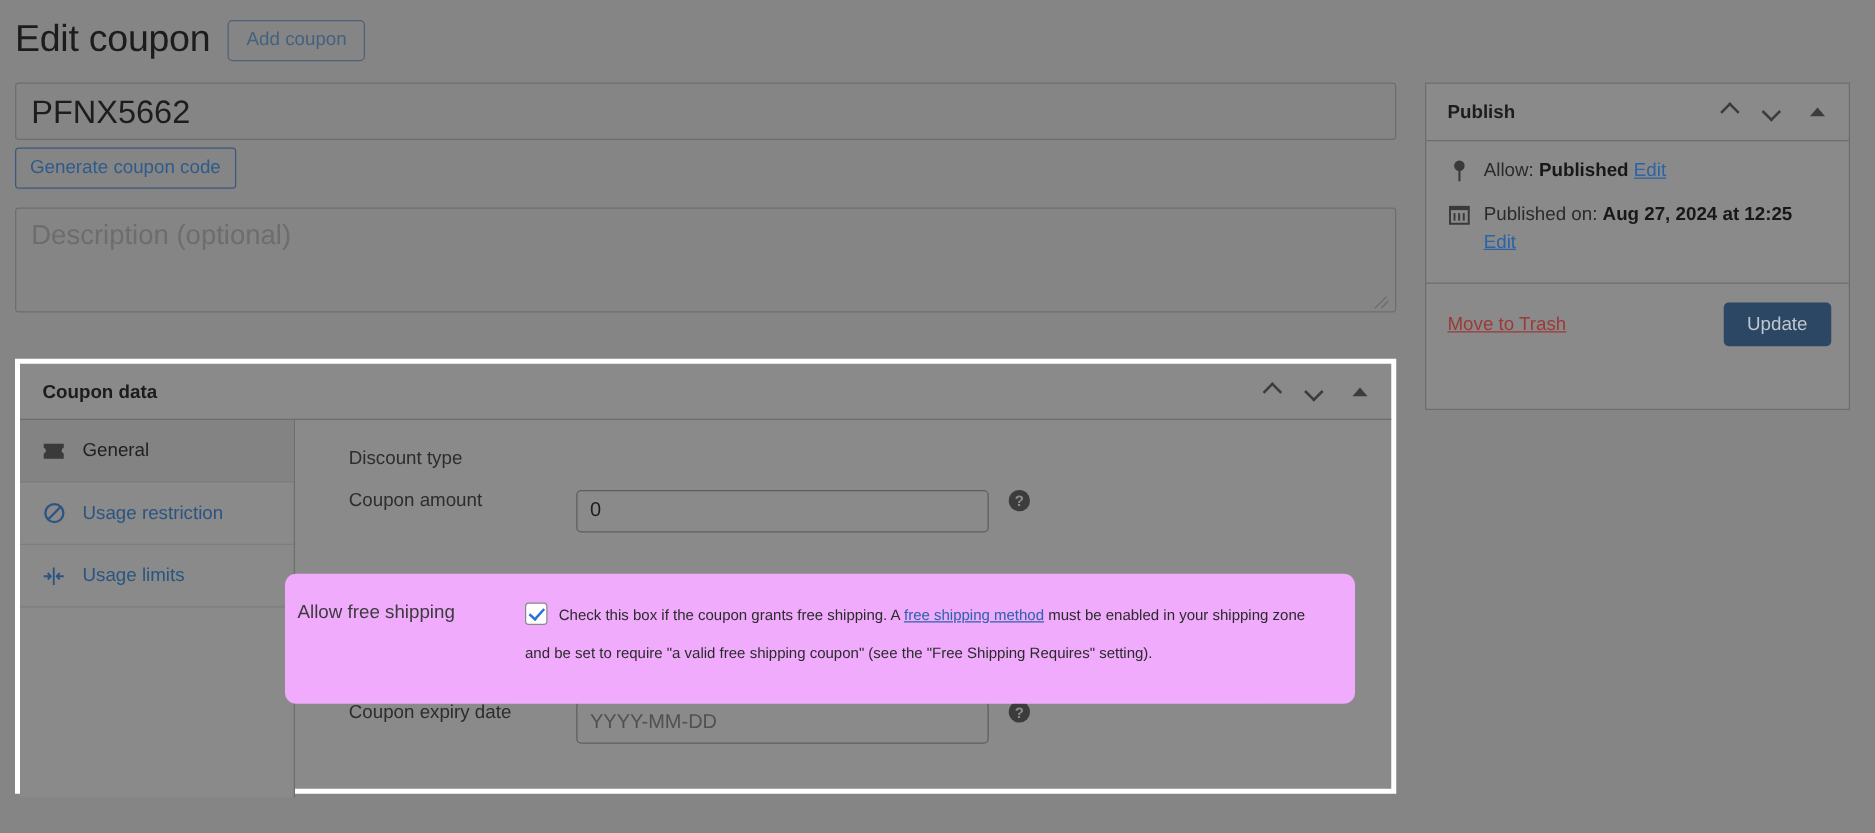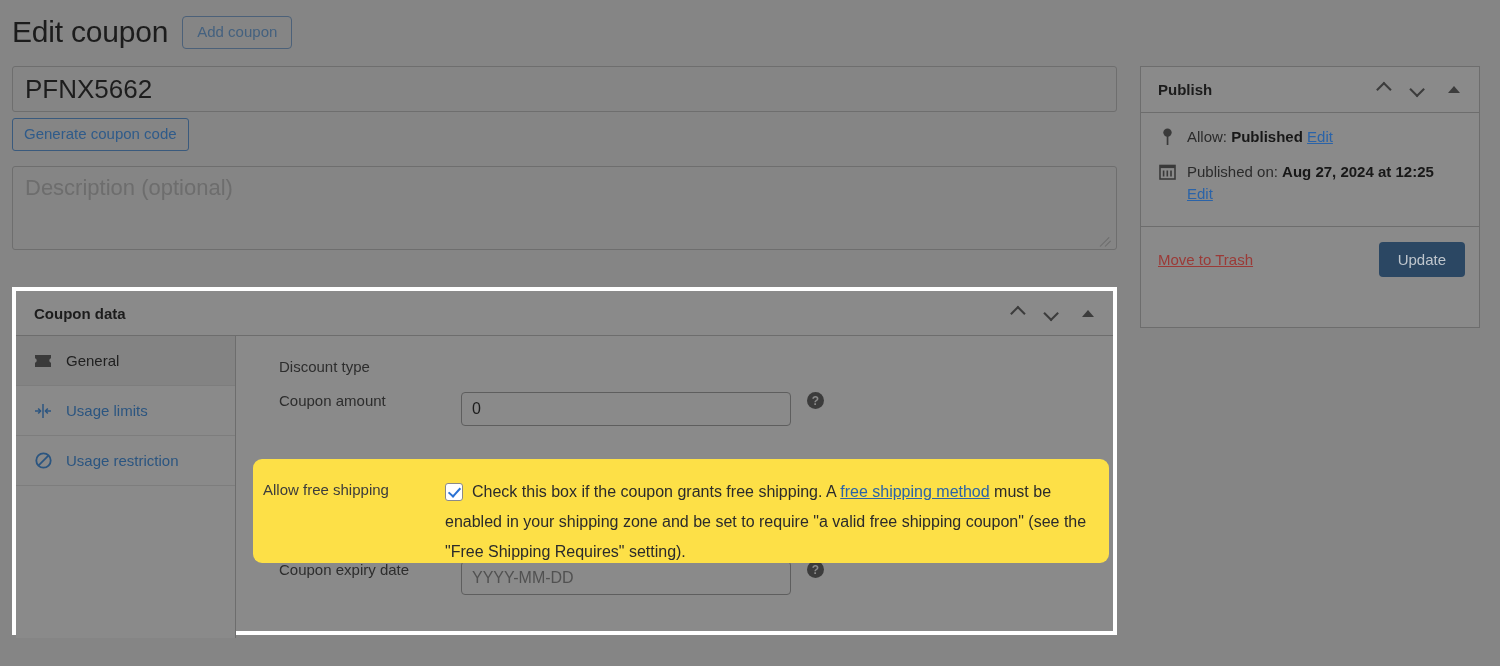--- a/index.html
+++ b/index.html
@@ -184,37 +184,37 @@
     background: #3c3c3c; color: #8a8a8a;
     font-size: 12px; font-weight: bold;
     display: flex; align-items: center; justify-content: center;
     margin-left: 16px; cursor: pointer;
     font-family: "Liberation Sans", sans-serif;
   }
 
   
   .spotlight {
     position: absolute;
-    left: 253px; top: 459px;
+    left: 228px; top: 459px;
     width: 856px; height: 104px;
-    background: #fde047;
+    background: #f0abfc;
     border-radius: 9px;
     padding: 18px 22px 0 10px;
     display: flex;
   }
   .spot-label {
     width: 182px;
     font-size: 15px;
     color: #3c3c3c;
     padding-top: 4px;
     flex: 0 0 182px;
   }
   .spot-body {
     flex: 1;
-    font-size: 16px;
+    font-size: 12px;
     line-height: 30px;
     color: #2b2b2b;
   }
   .cb {
     width: 18px; height: 18px;
     border: 1px solid #8a8a8a;
     border-radius: 3px;
     background: #fff;
     display: inline-block;
     vertical-align: -4px;
@@ -319,38 +319,38 @@
       <div class="tab active">
         <span class="tab-ico">
           <svg width="18" height="14" viewBox="0 0 18 14">
             <path d="M1 1h16v3.2a2.4 2.4 0 000 4.6V13H1V8.8a2.4 2.4 0 000-4.6V1z" fill="#3a3a3a"></path>
           </svg>
         </span>
         <span>General</span>
       </div>
       <div class="tab">
         <span class="tab-ico">
+          <svg width="17" height="17" viewBox="0 0 17 17">
+            <circle cx="8.5" cy="8.5" r="7.2" fill="none" stroke="#2b5580" stroke-width="1.8"></circle>
+            <line x1="3.4" y1="13.6" x2="13.6" y2="3.4" stroke="#2b5580" stroke-width="1.8"></line>
+          </svg>
+        </span>
+        <span>Usage restriction</span>
+      </div>
+      <div class="tab">
+        <span class="tab-ico">
           <svg width="18" height="16" viewBox="0 0 18 16">
             <line x1="9" y1="1" x2="9" y2="15" stroke="#2b5580" stroke-width="1.5"></line>
             <line x1="1" y1="8" x2="6.5" y2="8" stroke="#2b5580" stroke-width="1.5"></line>
             <line x1="11.5" y1="8" x2="17" y2="8" stroke="#2b5580" stroke-width="1.5"></line>
             <polyline points="4.2,5.4 6.6,8 4.2,10.6" fill="none" stroke="#2b5580" stroke-width="1.5"></polyline>
             <polyline points="13.8,5.4 11.4,8 13.8,10.6" fill="none" stroke="#2b5580" stroke-width="1.5"></polyline>
           </svg>
         </span>
         <span>Usage limits</span>
-      </div>
-      <div class="tab">
-        <span class="tab-ico">
-          <svg width="17" height="17" viewBox="0 0 17 17">
-            <circle cx="8.5" cy="8.5" r="7.2" fill="none" stroke="#2b5580" stroke-width="1.8"></circle>
-            <line x1="3.4" y1="13.6" x2="13.6" y2="3.4" stroke="#2b5580" stroke-width="1.8"></line>
-          </svg>
-        </span>
-        <span>Usage restriction</span>
       </div>
     </div>
 
     <div class="fields">
 
       <div class="row">
         <span class="row-label">Discount type</span>
       </div>
 
       <div class="row">

